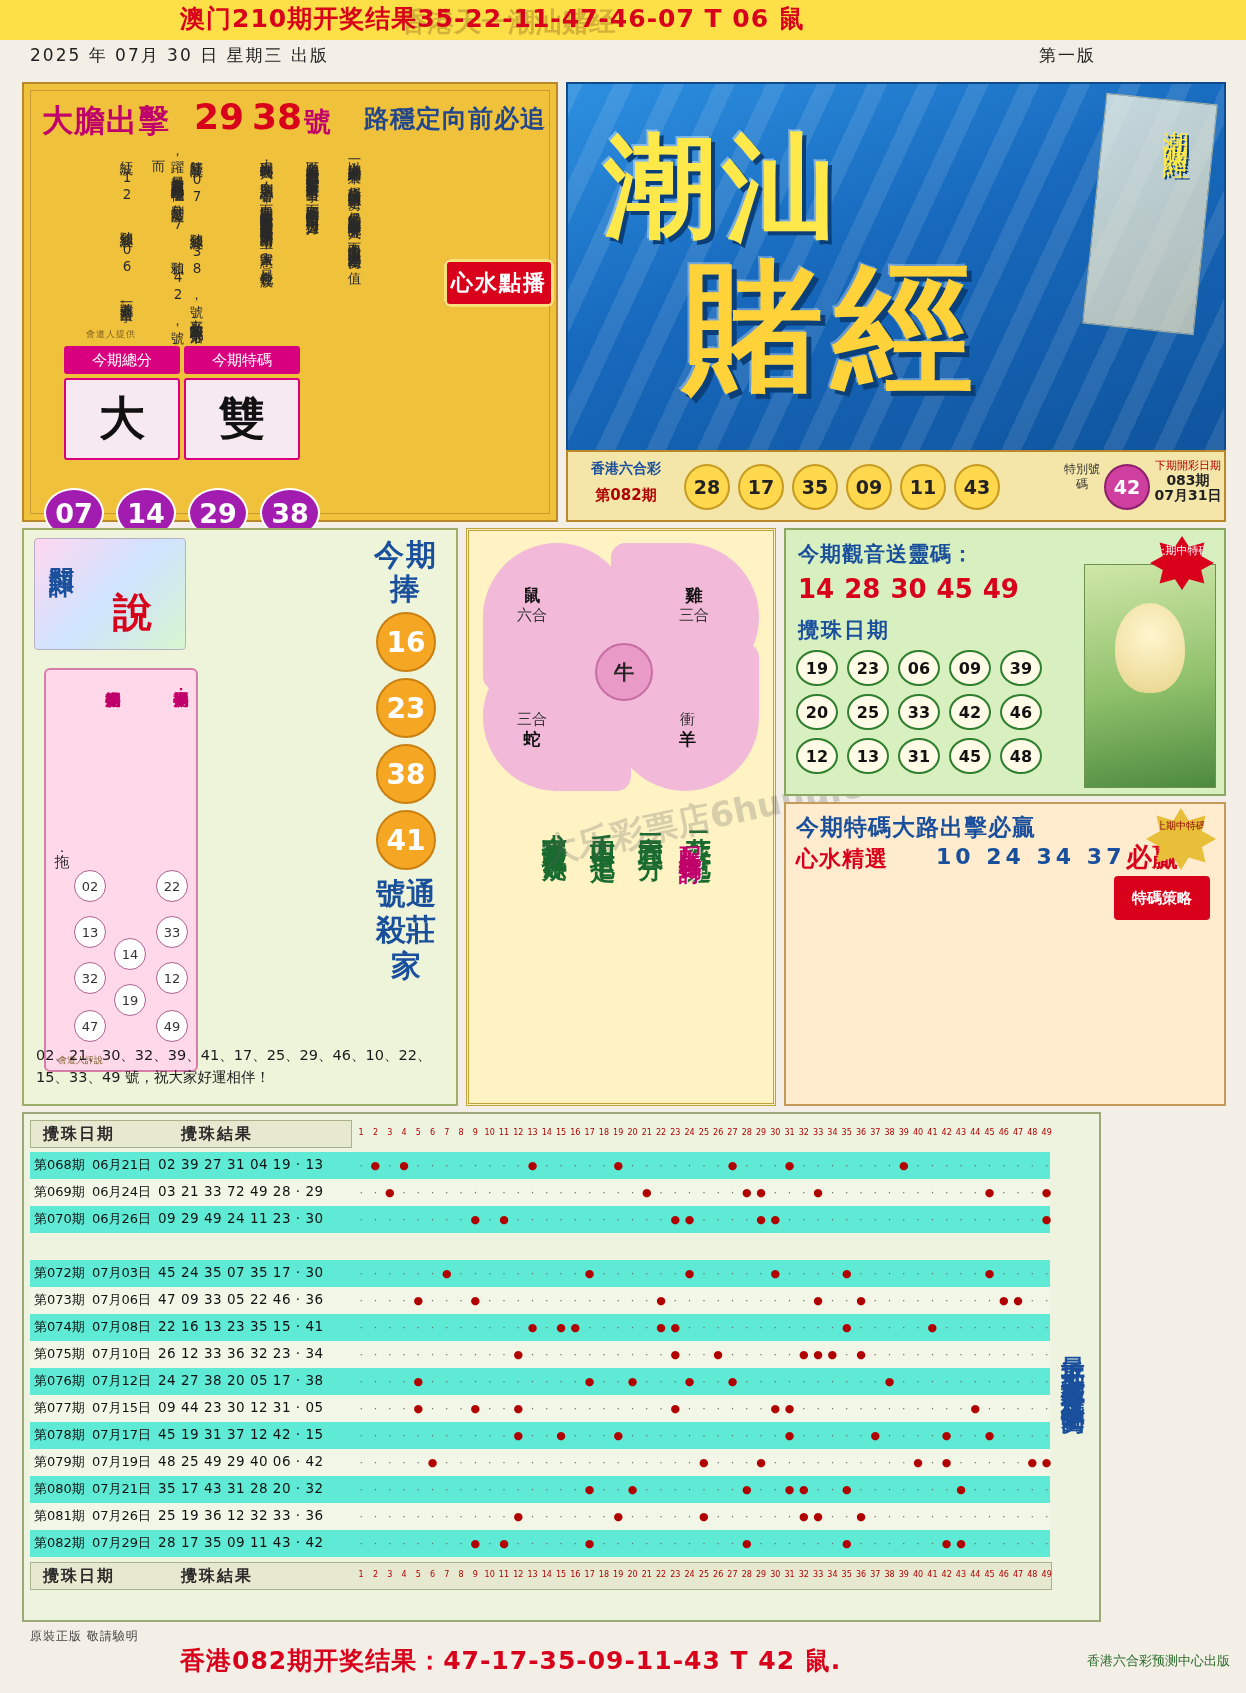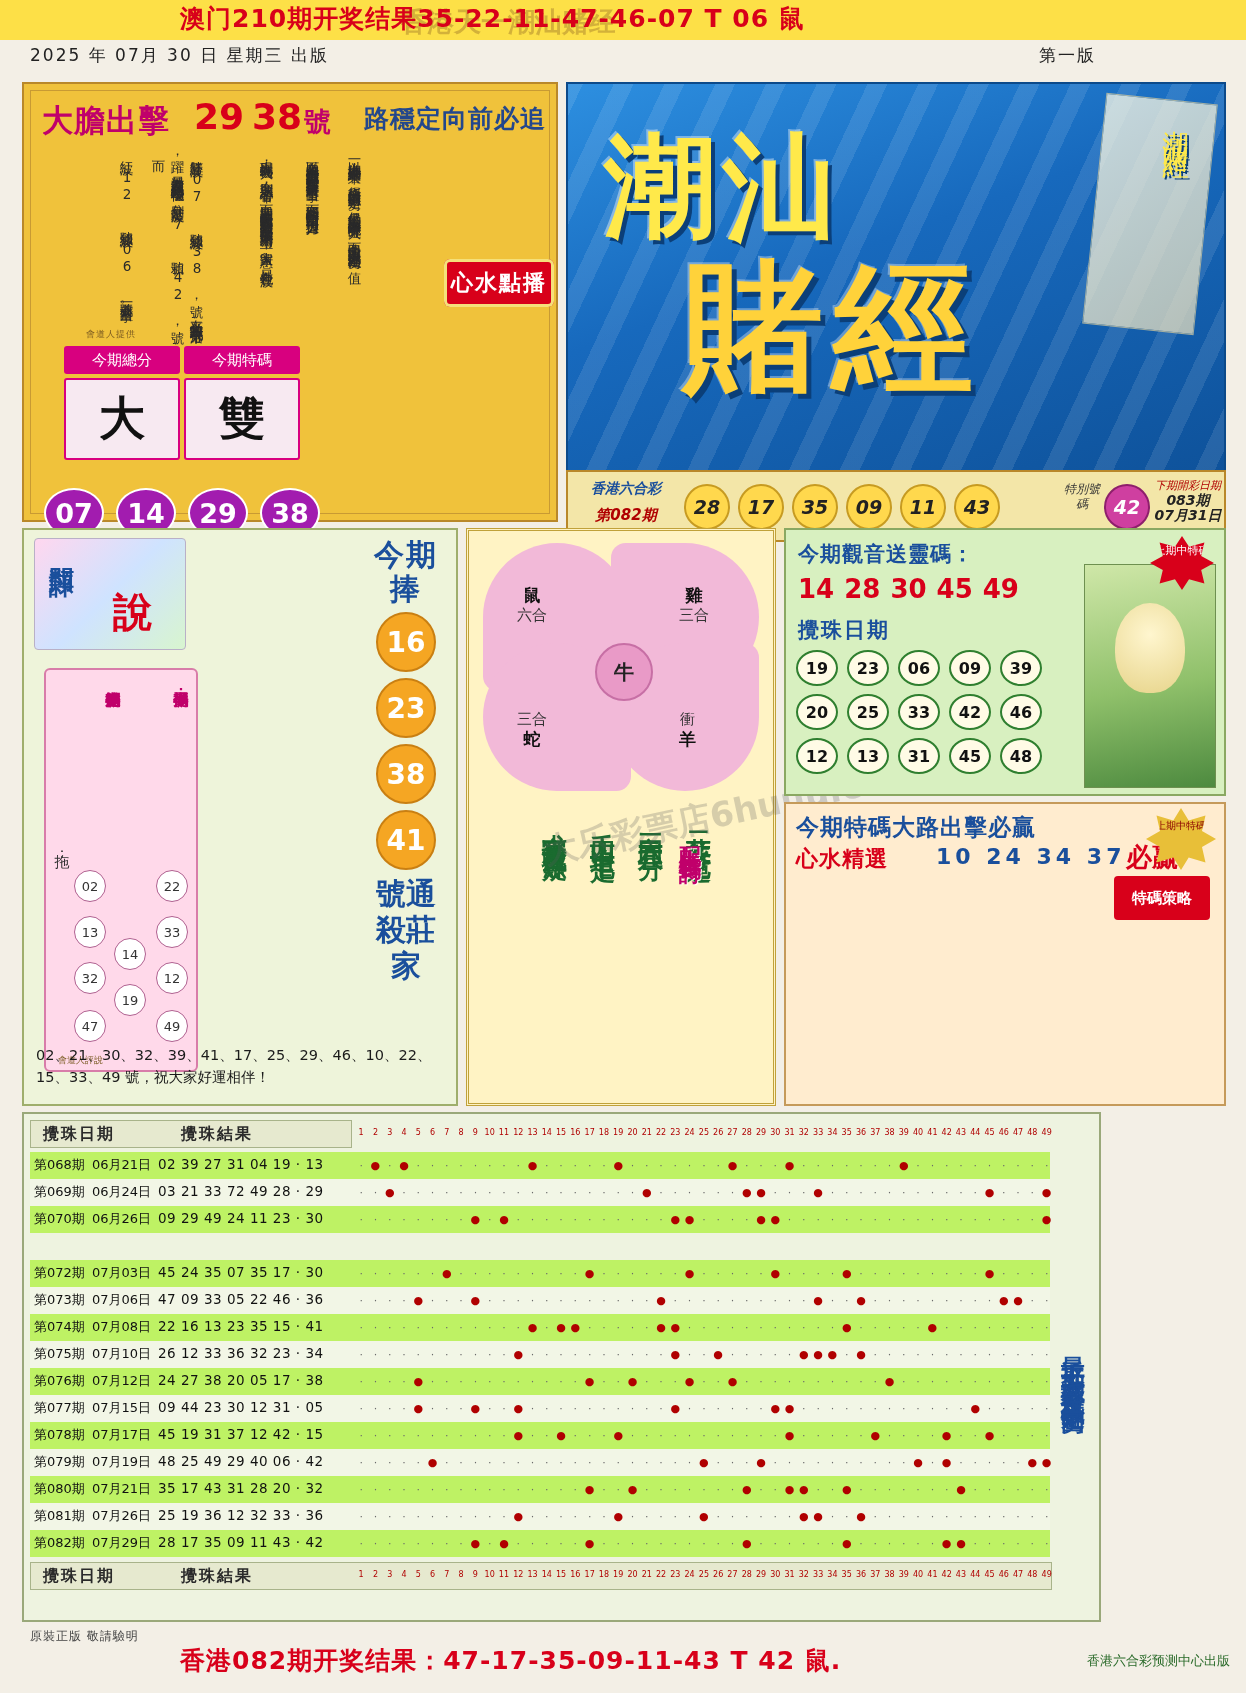--- a/index.html
+++ b/index.html
@@ -86,21 +86,21 @@
   .mast-vert{
     position:absolute;right:30px;top:26px;writing-mode:vertical-rl;text-orientation:upright;
     font-size:26px;color:#ffe94a;letter-spacing:8px;text-shadow:2px 2px 0 #0b3f79;
   }
   .mast-paper{
     position:absolute;right:18px;top:14px;width:110px;height:230px;
     background:linear-gradient(135deg,#fdfbe8,#e3dcbd);transform:rotate(6deg);opacity:.75;
     border:1px solid #cfc69c;
   }
   
-  .resultstrip{position:absolute;left:566px;top:470px;width:660px;height:72px;background:#f3e6a8;border:2px solid #b9882a;box-sizing:border-box;font-style:italic;}
+  .resultstrip{position:absolute;left:566px;top:450px;width:660px;height:72px;background:#f3e6a8;border:2px solid #b9882a;box-sizing:border-box;}
   .rs-label{position:absolute;left:8px;top:8px;width:100px;text-align:center;font-size:14px;color:#1a4f9c;font-weight:bold;}
   .rs-label2{position:absolute;left:8px;top:34px;width:100px;text-align:center;font-size:15px;color:#b00000;font-weight:bold;}
   .rs-balls{position:absolute;left:116px;top:12px;display:flex;gap:8px;align-items:center;}
   .ball-y{
     width:42px;height:42px;border-radius:50%;background:#ffd84d;border:2px solid #c79b21;
     display:flex;align-items:center;justify-content:center;font-size:19px;font-weight:bold;color:#222;
   }
   .rs-special{position:absolute;left:496px;top:10px;font-size:12px;color:#333;line-height:15px;width:36px;text-align:center;}
   .ball-sp{
     position:absolute;left:536px;top:12px;width:42px;height:42px;border-radius:50%;
@@ -213,21 +213,21 @@
   .t-headrow{position:absolute;left:6px;top:6px;width:320px;height:26px;background:#e6e9cf;border:1px solid #a8b38a;}
   .t-headrow span{position:absolute;font-size:16px;font-weight:bold;color:#2a2a2a;letter-spacing:2px;}
   .t-head-a{left:12px;top:3px;}
   .t-head-b{left:150px;top:3px;}
   .numhdr{position:absolute;left:330px;top:6px;width:700px;height:26px;display:flex;}
   .numhdr i{
     width:14.3px;height:24px;font-style:normal;font-size:8px;color:#b00000;
     display:flex;align-items:center;justify-content:center;
   }
   .trow{position:absolute;left:6px;height:27px;width:1020px;}
-  .trow.odd{background:#bef264;}
+  .trow.odd{background:#5eead4;}
   .trow.even{background:#f2f6e6;}
   .t-c1{position:absolute;left:4px;top:4px;font-size:13px;color:#111;}
   .t-c2{position:absolute;left:62px;top:4px;font-size:13px;color:#111;}
   .t-c3{position:absolute;left:128px;top:4px;font-size:13.5px;color:#111;letter-spacing:.5px;white-space:nowrap;}
   .t-dots{position:absolute;left:324px;top:0;width:700px;height:27px;display:flex;align-items:center;}
   .t-dots i{width:14.3px;text-align:center;font-style:normal;font-size:11px;color:#6b6b6b;}
   .t-foot{position:absolute;left:6px;bottom:30px;width:1020px;height:26px;background:#e6e9cf;border:1px solid #a8b38a;}
   .sidetitle{
     position:absolute;right:10px;top:10px;width:60px;height:486px;
     writing-mode:vertical-rl;text-orientation:upright;font-size:24px;font-weight:bold;color:#1a4f9c;

